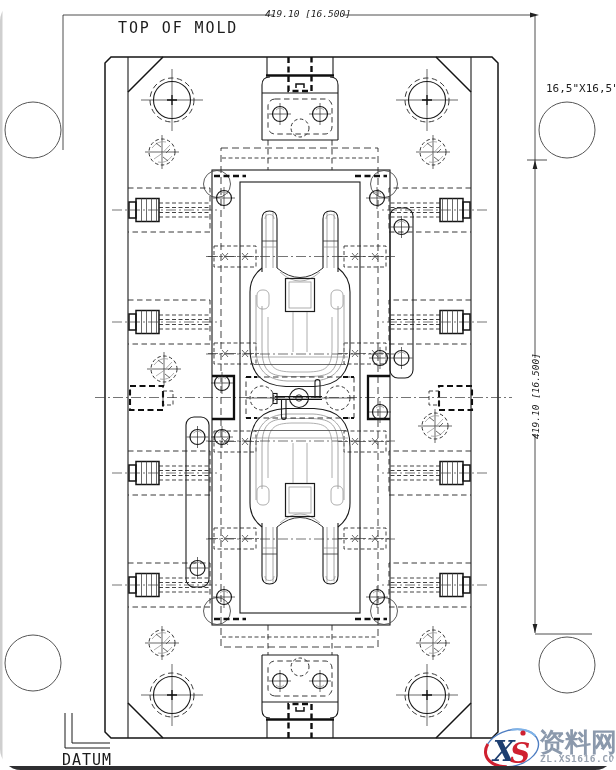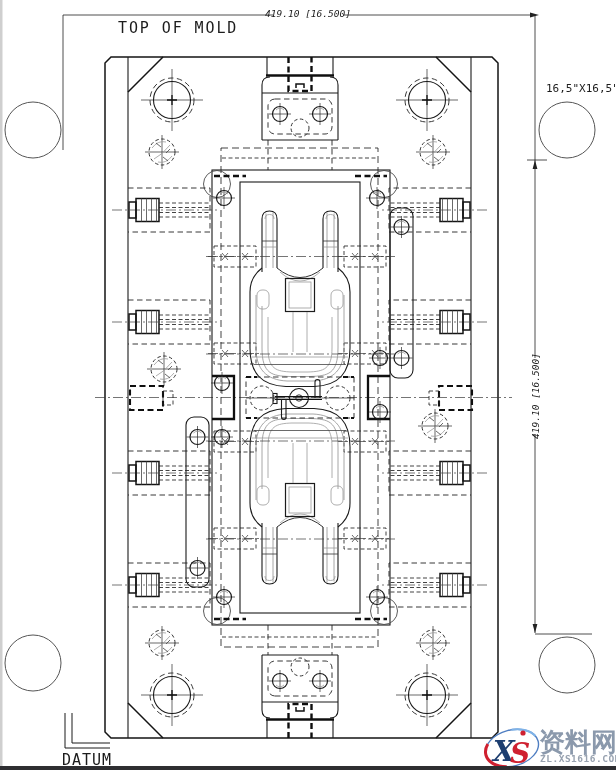--- a/index.html
+++ b/index.html
@@ -1,16 +1,16 @@
 <!DOCTYPE html>
 <html><head>
 <meta charset="utf-8">
 <style>
   html,body{margin:0;padding:0;background:#fff;}
-  #canvas{position:relative;width:616px;height:770px;background:#ffffff;overflow:hidden;}
+  #canvas{position:relative;width:616px;height:770px;background:#ffffff;overflow:hidden;border-radius:21px;}
   svg{position:absolute;left:0;top:0;}
   .ln{stroke:#1b1b1b;stroke-width:1.1;fill:none;}
   .ln2{stroke:#141414;stroke-width:1.5;fill:none;}
   .thin{stroke:#2a2a2a;stroke-width:.7;fill:none;}
   .hv{stroke:#0f0f0f;stroke-width:2.3;fill:none;}
   .hvd{stroke:#0f0f0f;stroke-width:2.4;fill:none;stroke-dasharray:6,3.5;}
   .dsh{stroke:#222;stroke-width:.9;fill:none;stroke-dasharray:5.5,3.5;}
   .dshf{stroke:#222;stroke-width:.85;fill:none;stroke-dasharray:4,2.5;}
   .dshc{stroke:#333;stroke-width:1;fill:none;stroke-dasharray:3.5,2.5;}
   .dd{stroke:#3a3a3a;stroke-width:.7;fill:none;stroke-dasharray:10,3,2,3;}

